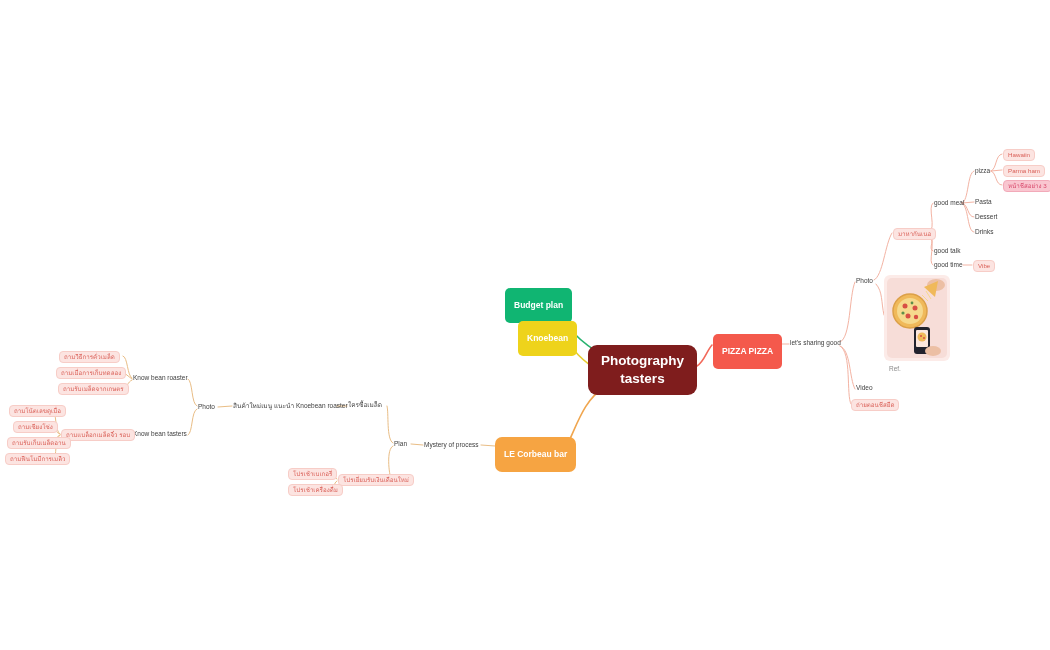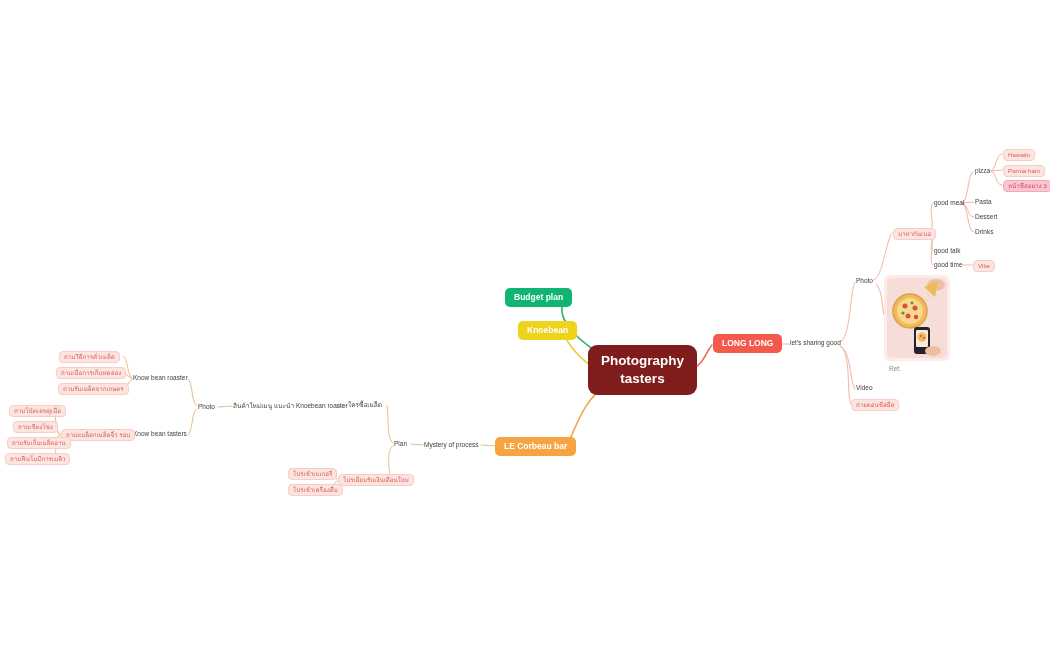--- a/index.html
+++ b/index.html
@@ -9,25 +9,25 @@
   }
   .wires{position:absolute;left:0;top:0;pointer-events:none;}
   .node{position:absolute;white-space:nowrap;}
   .central{
     background:#7f1d1d;color:#ffffff;border-radius:9px;
     display:flex;flex-direction:column;align-items:center;justify-content:center;
     font-weight:bold;font-size:13.5px;line-height:1.3;text-align:center;
   }
   .pill{
     color:#ffffff;font-weight:bold;font-size:8.5px;
-    padding:5px 9px;border-radius:5px;line-height:1;
+    padding:13px 9px;border-radius:5px;line-height:1;
   }
   .pill-green{background:#10b572;}
   .pill-yellow{background:#eed31b;}
-  .pill-orange{background:#f6a442;}
+  .pill-orange{background:#f6a442;border-radius:7px;}
   .pill-red{background:#f4594c;}
   .txt{font-size:6.5px;color:#3d3d3d;line-height:1.2;}
   .bubble{
     font-size:6.2px;color:#d95f57;background:#fce4e1;
     border:1px solid #f7cdc7;border-radius:4px;padding:1px 4px;line-height:1.35;
   }
   .bubble.hl{background:#f9c6d0;border-color:#f2aab9;color:#d8486b;}
   .caption{font-size:6.5px;color:#8a8a8a;}
   .refcard{line-height:0;}
 </style>
@@ -88,21 +88,21 @@
   </svg>
 
   <div class="node central" style="left:588px;top:345px;width:109px;height:50px">
     <span>Photography</span>
     <span>tasters</span>
   </div>
 
   <div class="node pill pill-green" style="left:505px;top:288px">Budget plan</div>
   <div class="node pill pill-yellow" style="left:518px;top:321px">Knoebean</div>
   <div class="node pill pill-orange" style="left:495px;top:437px">LE Corbeau bar</div>
-  <div class="node pill pill-red" style="left:713px;top:334px">LONG LONG</div>
+  <div class="node pill pill-red" style="left:713px;top:334px">PIZZA PIZZA</div>
 
   <div class="node txt" style="left:424px;top:441px">Mystery of process</div>
   <div class="node txt" style="left:394px;top:440px">Plan</div>
   <div class="node txt" style="left:348px;top:401px">ใครซื้อเมล็ด</div>
   <div class="node txt" style="left:233px;top:402px">สินค้าใหม่เมนู แนะนำ Knoebean roaster</div>
   <div class="node txt" style="left:198px;top:403px">Photo</div>
   <div class="node txt" style="left:133px;top:374px">Know bean roaster</div>
   <div class="node bubble" style="left:59px;top:351px">ถามวิธีการคั่วเมล็ด</div>
   <div class="node bubble" style="left:56px;top:367px">ถามเมื่อการเก็บทดลอง</div>
   <div class="node bubble" style="left:58px;top:383px">ถามรับเมล็ดจากเกษตร</div>

